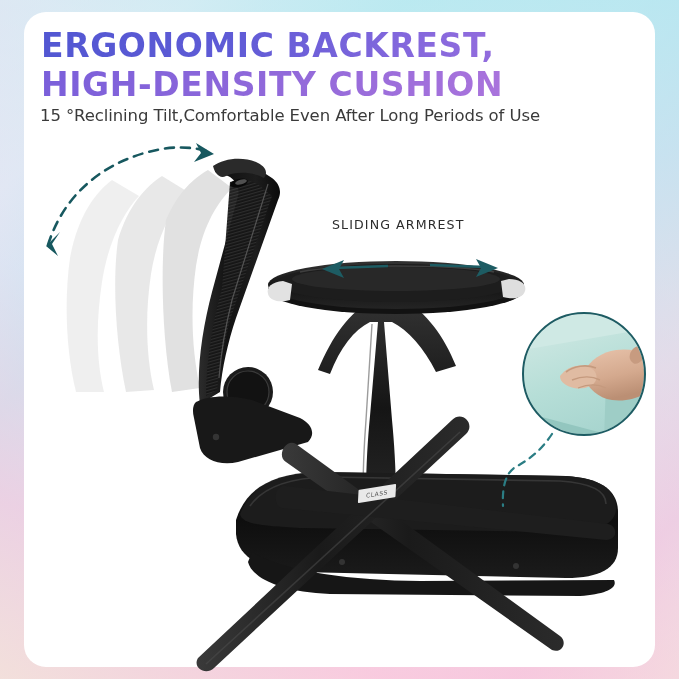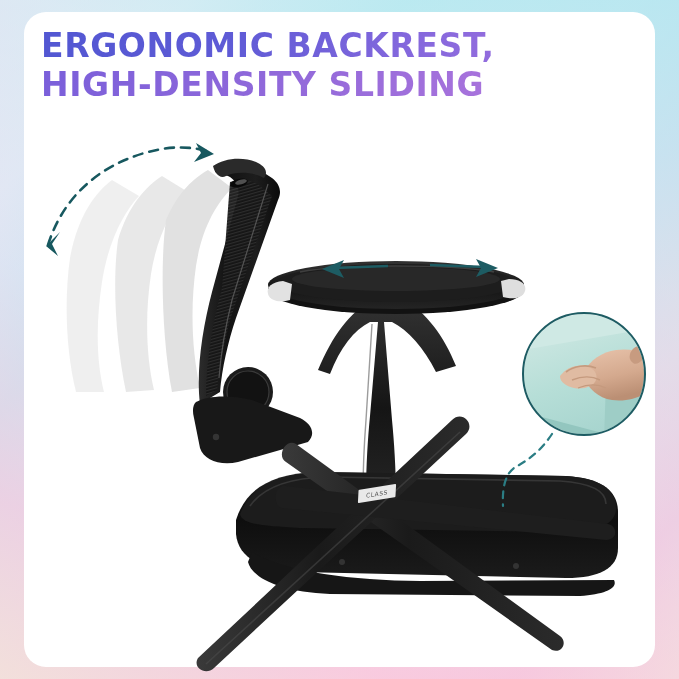--- a/index.html
+++ b/index.html
@@ -126,25 +126,27 @@
 <body>
 
 <div id="page">
 
   <div class="frame-bg"></div>
   <div class="frame-bg2"></div>
   <div class="card"></div>
 
   <div class="title-block">
     <div class="title-line l1">ERGONOMIC BACKREST,</div>
-    <div class="title-line l2">HIGH-DENSITY SLIDING</div>
+    <div class="title-line l2">HIGH-DENSITY CUSHION</div>
   </div>
 
+  <div class="subtitle">15 °Reclining Tilt,Comfortable Even After Long Periods of Use</div>
 
   <div class="callout">
+    <div>SLIDING ARMREST</div>
   </div>
 
   <svg class="stage" viewBox="0 0 679 679">
     <defs>
       <linearGradient id="blackGrad" x1="0" y1="0" x2="1" y2="0">
         <stop offset="0%" stop-color="#2c2c2c"></stop>
         <stop offset="35%" stop-color="#121212"></stop>
         <stop offset="70%" stop-color="#1d1d1d"></stop>
         <stop offset="100%" stop-color="#0b0b0b"></stop>
       </linearGradient>

